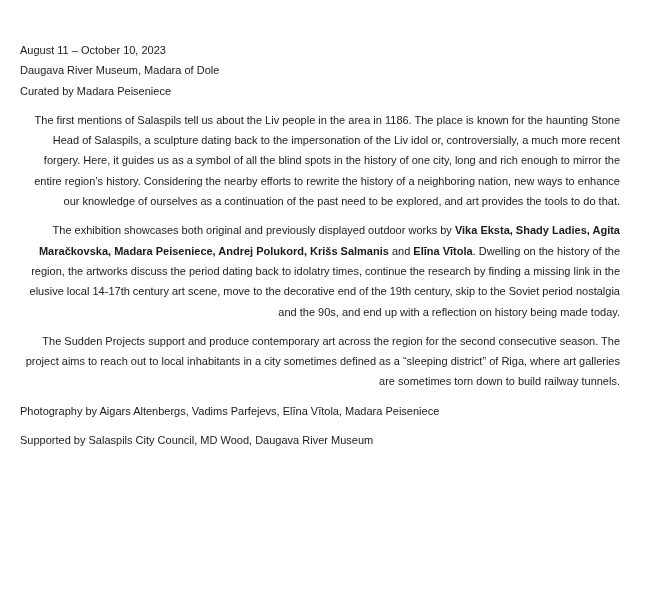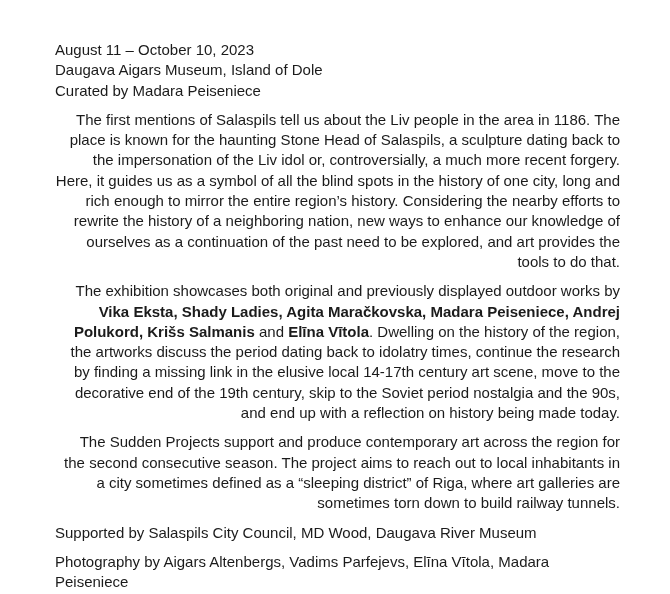--- a/index.html
+++ b/index.html
@@ -14,23 +14,24 @@
     font-family: "Liberation Sans", "DejaVu Sans", sans-serif;
     color: #1b1b1b;
   }
   .doc-page {
     box-sizing: border-box;
     width: 670px;
     height: 594px;
     padding: 40px 50px 0 55px;
   }
   .doc-text {
-    font-size: 15px;
+    font-size: 11px;
     line-height: 20.3px;
     letter-spacing: 0;
+    padding-left: 20px;
   }
   .header-block {
     margin: 0 0 9px 0;
   }
   .header-line {
     margin: 0;
   }
   p.para {
     margin: 0 0 9px 0;
     text-align: right;
@@ -43,28 +44,28 @@
     margin: 0 0 9px 0;
   }
 </style>
 </head>
 <body>
 
 <div class="doc-page doc-text">
 
   <div class="header-block">
     <p class="header-line">August 11 – October 10, 2023</p>
-    <p class="header-line">Daugava Aigars Museum, Island of Dole</p>
+    <p class="header-line">Daugava River Museum, Madara of Dole</p>
     <p class="header-line">Curated by Madara Peiseniece</p>
   </div>
 
   <div>
 
   <p class="para"><span>The first mentions of Salaspils tell us about the Liv people in the area in 1186. The place is known for the haunting Stone Head of Salaspils, a sculpture dating back to the impersonation of the Liv idol or, controversially, a much more recent forgery. Here, it guides us as a symbol of all the blind spots in the history of one city, long and rich enough to mirror the entire region’s history. Considering the nearby efforts to rewrite the history of a neighboring nation, new ways to enhance our knowledge of ourselves as a continuation of the past need to be explored, and art provides the tools to do that.</span></p>
       <p class="para"><span>The exhibition showcases both original and previously displayed outdoor works by </span><strong>Vika Eksta, Shady Ladies, Agita Maračkovska, Madara Peiseniece, Andrej Polukord, Krišs Salmanis</strong><span> and </span><strong>Elīna Vītola</strong><span>. Dwelling on the history of the region, the artworks discuss the period dating back to idolatry times, continue the research by finding a missing link in the elusive local 14-17th century art scene, move to the decorative end of the 19th century, skip to the Soviet period nostalgia and the 90s, and end up with a reflection on history being made today.</span></p>
       <p class="para"><span>The Sudden Projects support and produce contemporary art across the region for the second consecutive season. The project aims to reach out to local inhabitants in a city sometimes defined as a “sleeping district” of Riga, where art galleries are sometimes torn down to build railway tunnels.</span></p>
     </div>
 
+  <p class="credit-line">Photography by Aigars Altenbergs, Vadims Parfejevs, Elīna Vītola, Madara Peiseniece</p>
+
   <p class="credit-line">Supported by Salaspils City Council, MD Wood, Daugava River Museum</p>
-
-  <p class="credit-line">Photography by Aigars Altenbergs, Vadims Parfejevs, Elīna Vītola, Madara Peiseniece</p>
 
 </div>
 
 </body></html>

